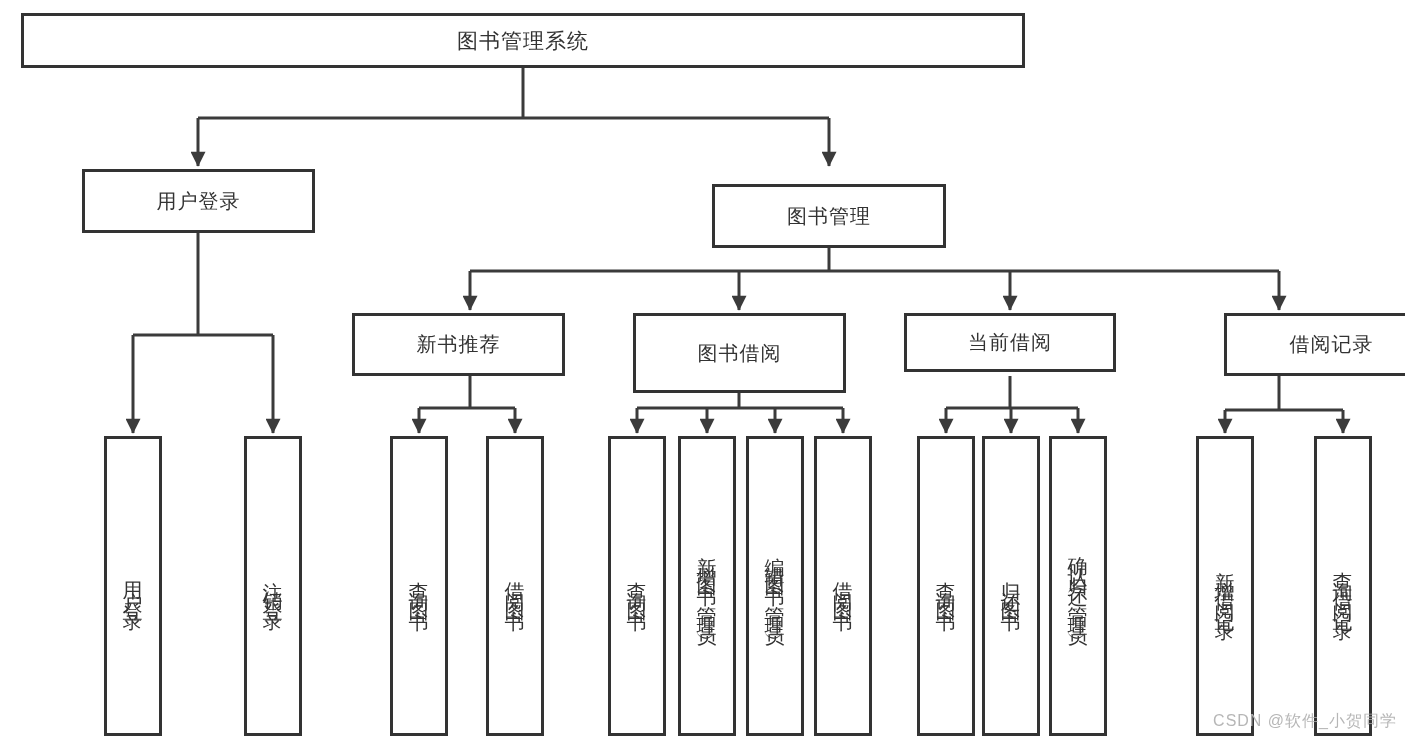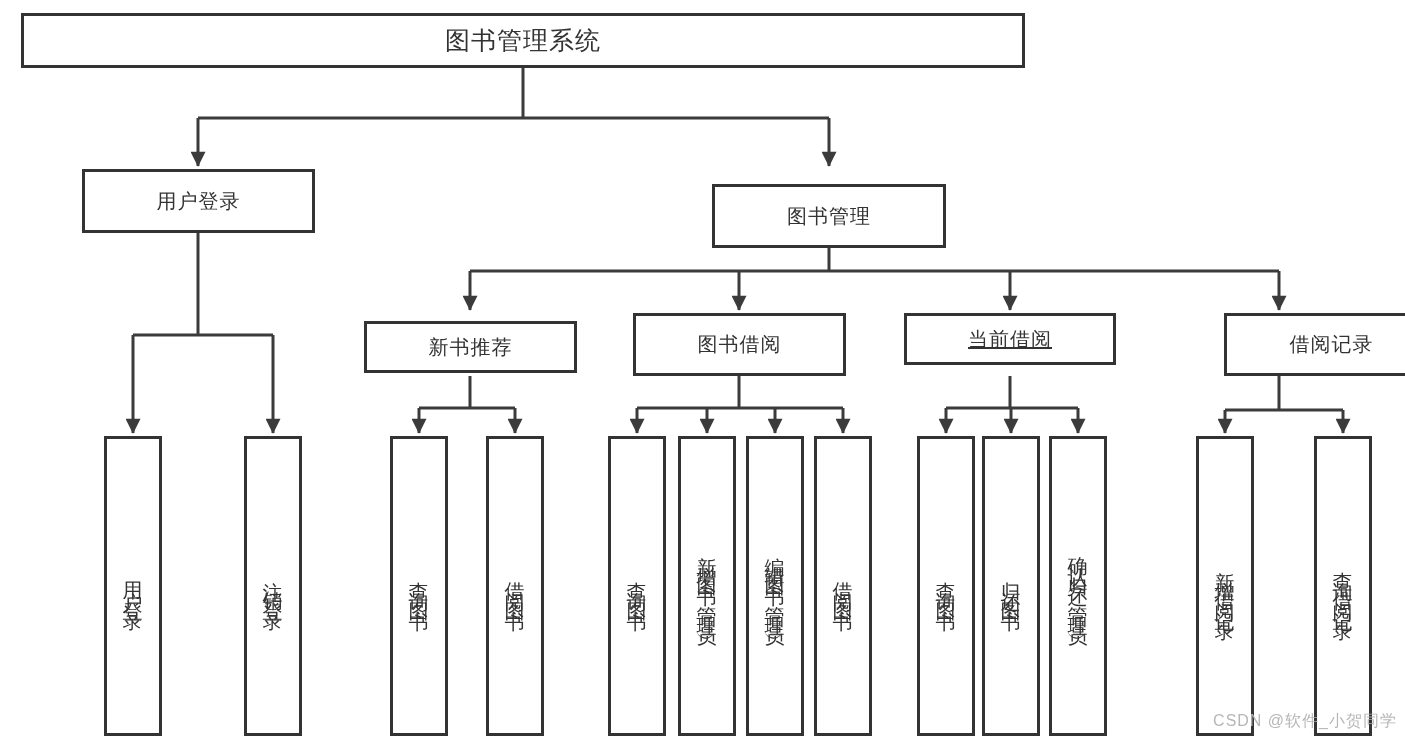--- a/index.html
+++ b/index.html
@@ -23,21 +23,21 @@
     border: 3px solid #333333;
     background: #ffffff;
     display: flex;
     align-items: center;
     justify-content: center;
     color: #333333;
     font-size: 20px;
     letter-spacing: 1px;
     z-index: 2;
   }
-  .box-h.root { font-size: 25px; }
+  .box-h.root { font-size: 21px; }
   .box-v {
     position: absolute;
     box-sizing: border-box;
     border: 3px solid #333333;
     background: #ffffff;
     width: 58px;
     height: 300px;
     top: 436px;
     display: flex;
     align-items: center;
@@ -117,23 +117,23 @@
       <path d="M1225 410 V433" marker-end="url(#arw)"></path>
       <path d="M1343 410 V433" marker-end="url(#arw)"></path>
     </g>
   </svg>
 
   <div class="box-h root" style="left:21px; top:13px; width:1004px; height:55px;">图书管理系统</div>
 
   <div class="box-h" style="left:82px; top:169px; width:233px; height:64px;">用户登录</div>
   <div class="box-h" style="left:712px; top:184px; width:234px; height:64px;">图书管理</div>
 
-  <div class="box-h" style="left:364px; top:313px; width:213px; height:52px;margin-top:8px;">新书推荐</div>
-  <div class="box-h" style="left:633px; top:313px; width:213px; height:63px;">图书借阅</div>
-  <div class="box-h" style="left:904px; top:313px; width:212px; height:52px;text-decoration:underline;">当前借阅</div>
+  <div class="box-h" style="left:352px; top:313px; width:213px; height:63px;">新书推荐</div>
+  <div class="box-h" style="left:633px; top:313px; width:213px; height:80px;">图书借阅</div>
+  <div class="box-h" style="left:904px; top:313px; width:212px; height:59px;">当前借阅</div>
   <div class="box-h" style="left:1224px; top:313px; width:215px; height:63px;">借阅记录</div>
 
   <div class="box-v" style="left:104px;">
     <span class="vtext">用户登录</span>
   </div>
   <div class="box-v" style="left:244px;">
     <span class="vtext">注销登录</span>
   </div>
 
   <div class="box-v" style="left:390px;">

